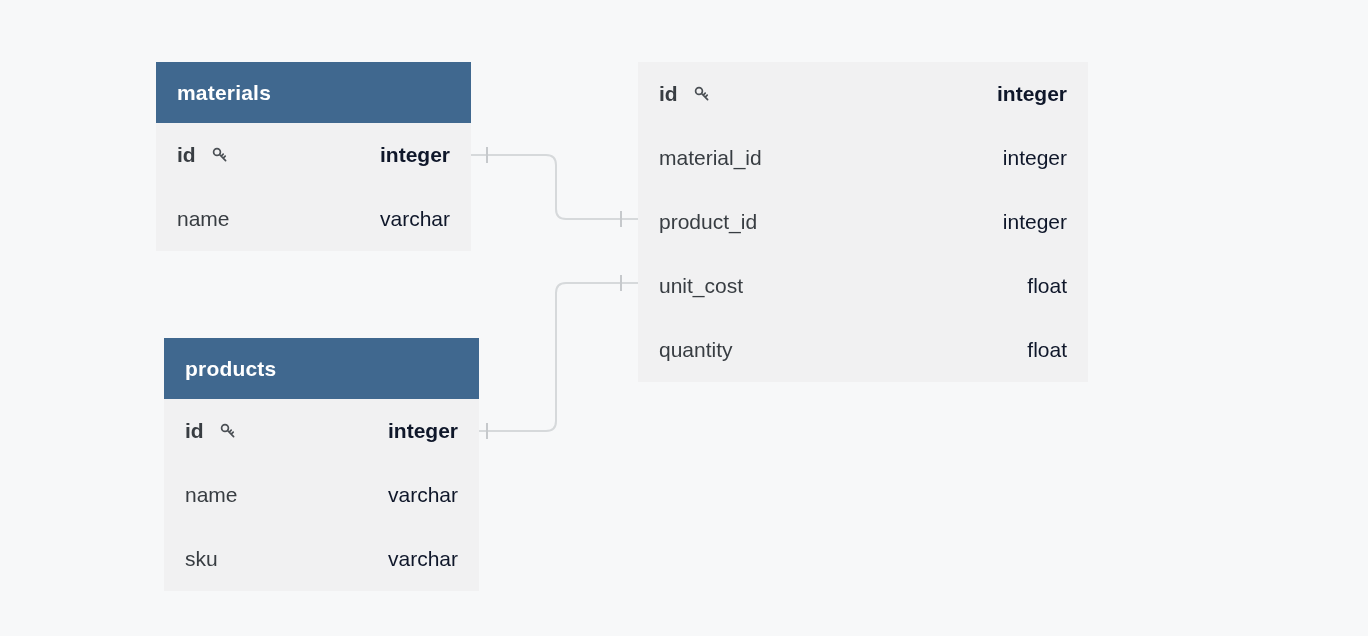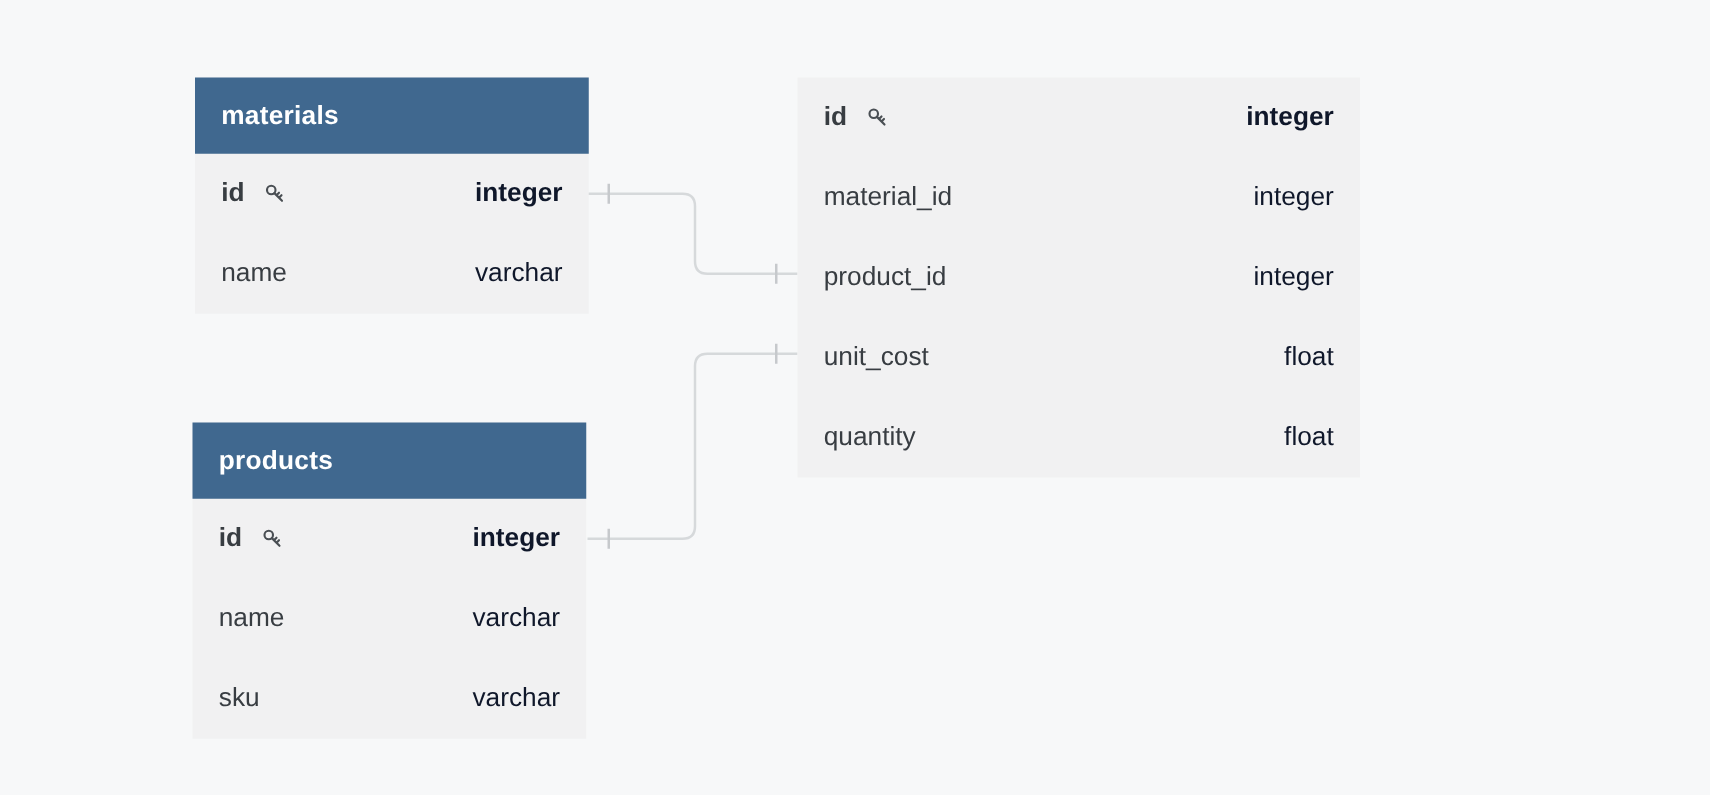--- a/index.html
+++ b/index.html
@@ -20,21 +20,21 @@
     top: 0; left: 0;
     width: 1368px; height: 636px;
     z-index: 1;
   }
   .db-table {
     position: absolute;
     z-index: 2;
     background: #f1f1f2;
   }
   #table-materials { left: 156px; top: 62px;  width: 315px; }
-  #table-products  { left: 154px; top: 338px; width: 315px; }
+  #table-products  { left: 164px; top: 338px; width: 315px; }
   #table-shared    { left: 638px; top: 62px;  width: 450px; }
 
   .db-table-header {
     height: 61px;
     background: #40688f;
     color: #ffffff;
     display: flex;
     align-items: center;
     padding: 0 21px;
     font-size: 21px;

